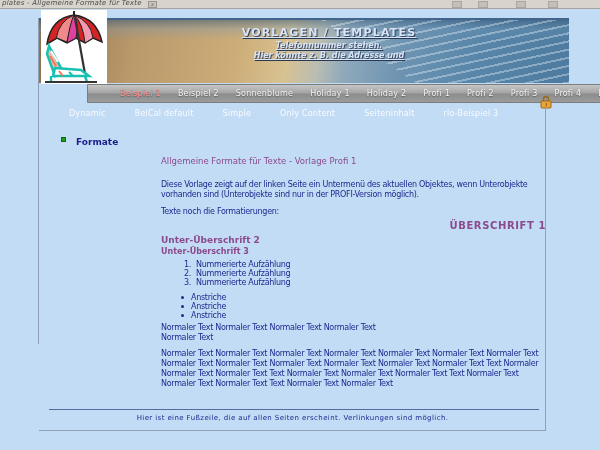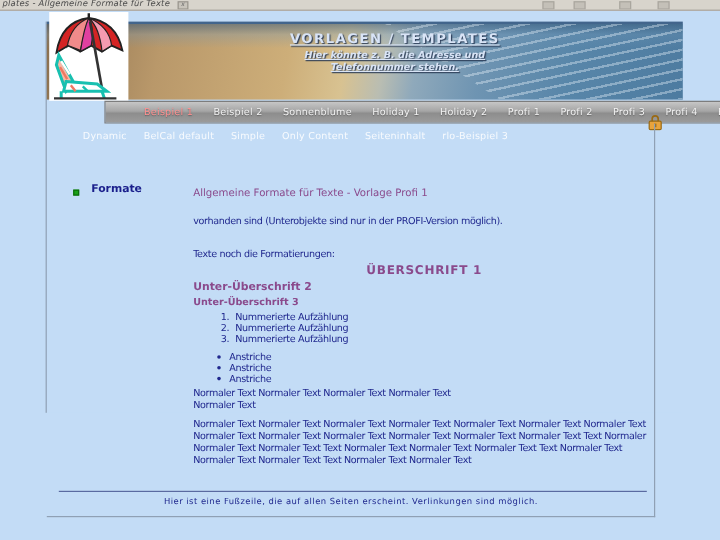--- a/index.html
+++ b/index.html
@@ -85,47 +85,47 @@
     font-size:8px; color:#f2f2f2; text-decoration:none;
     text-shadow:0 1px 1px rgba(60,60,60,0.55); letter-spacing:0.2px;
   }
   .nav a.active { color:#ff9090; }
 
   .padlock { position:absolute; left:501px; top:76px; width:12px; height:14px; }
 
   
   .subnav {
     position:absolute; left:0; top:86px; width:507px; height:18px;
-    display:flex; align-items:center; padding-left:30px; gap:14px;
+    display:flex; align-items:center; padding-left:30px; gap:29px;
     white-space:nowrap;
   }
   .subnav a {
     font-size:8px; color:rgba(255,255,255,0.88); text-decoration:none;
     letter-spacing:0.2px;
   }
 
   
   .contentbox {
     position:absolute; left:0; top:85px; width:507px; height:328px;
     border-right:1px solid #8fa0b4; border-bottom:1px solid #8fa0b4;
   }
 
   
-  .side { position:absolute; left:22px; top:135px; display:flex; align-items:flex-end; }
+  .side { position:absolute; left:22px; top:119px; display:flex; align-items:flex-start; }
   .gbullet { width:5px; height:5px; background:#18a018; border:1px solid #0c6c0c; margin-right:10px; }
   .side a { font-size:9px; font-weight:bold; color:#1a1f8c; text-decoration:none; }
 
   
   .main { position:absolute; left:122px; top:136px; width:390px; height:260px;
           color:#20288e; font-size:8px; letter-spacing:-0.3px; }
   .main .abs { position:absolute; left:0; white-space:nowrap; }
   .h-page { top:2px; font-size:8.5px; font-weight:normal; color:#8a4a8c; letter-spacing:0; }
   .intro  { top:26px; line-height:10px; }
   .formats{ top:53px; }
-  .h1c { top:66px; width:385px; text-align:center; font-size:10px; font-weight:bold;
+  .h1c { top:66px; width:385px; text-align:right; font-size:10px; font-weight:bold;
           color:#8a4a8c; letter-spacing:0.6px; }
   .h2c { top:81px; font-size:9px; font-weight:bold; color:#8a4a8c; letter-spacing:0; }
   .h3c { top:93px; font-size:8px; font-weight:bold; color:#8a4a8c; letter-spacing:0; }
   .olist { top:106px; line-height:9px; padding-left:18px; }
   .olist .num { display:inline-block; width:12px; text-align:right; margin-right:5px; }
   .ulist { top:139px; line-height:9px; padding-left:20px; }
   .dot { display:inline-block; width:3px; height:3px; border-radius:50%;
          background:#20288e; vertical-align:middle; margin-right:7px; margin-bottom:1px; }
   .pshort { top:169px; line-height:10px; }
   .plong  { top:195px; line-height:10px; }
@@ -150,22 +150,22 @@
     <span class="tico i3"></span>
     <span class="tico i4"></span>
   </div>
 
   <div class="page">
 
     <div class="hdr">
       <div class="waves"></div>
       <div class="hdr-text">
         <div class="hdr-title">VORLAGEN / TEMPLATES</div>
+        <div class="hdr-sub">Telefonnummer stehen.</div>
         <div class="hdr-sub">Hier könnte z. B. die Adresse und</div>
-        <div class="hdr-sub">Telefonnummer stehen.</div>
       </div>
     </div>
 
     <div class="clipart">
       <svg width="66" height="74" viewBox="0 0 66 74">
 
         <path d="M6 34 Q10 8 33 5 Q56 8 61 32 L52 28 L44 33 L35 28 L26 33 L16 28 Z" fill="#d42424" stroke="#222" stroke-width="1.5"></path>
         <path d="M15 29 Q18 11 33 5 Q30 14 26 32 L16 28 Z" fill="#f08a8a" stroke="#222" stroke-width="1"></path>
         <path d="M26 33 Q29 13 33 5 Q38 14 35 28 Z" fill="#e040a0" stroke="#222" stroke-width="1"></path>
         <path d="M44 33 Q42 13 33 5 Q50 12 52 28 Z" fill="#f49ab0" stroke="#222" stroke-width="1"></path>
@@ -219,20 +219,21 @@
 
     <div class="side">
       <span class="gbullet"></span>
       <a href="#">Formate</a>
     </div>
 
     <div class="main">
       <div class="abs h-page">Allgemeine Formate für Texte - Vorlage Profi 1</div>
 
       <div class="abs intro">
+        <div>Diese Vorlage zeigt auf der linken Seite ein Untermenü des aktuellen Objektes, wenn Unterobjekte</div>
         <div>vorhanden sind (Unterobjekte sind nur in der PROFI-Version möglich).</div>
       </div>
 
       <div class="abs formats">Texte noch die Formatierungen:</div>
 
       <div class="abs h1c">ÜBERSCHRIFT 1</div>
       <div class="abs h2c">Unter-Überschrift 2</div>
       <div class="abs h3c">Unter-Überschrift 3</div>
 
       <div class="abs olist">

